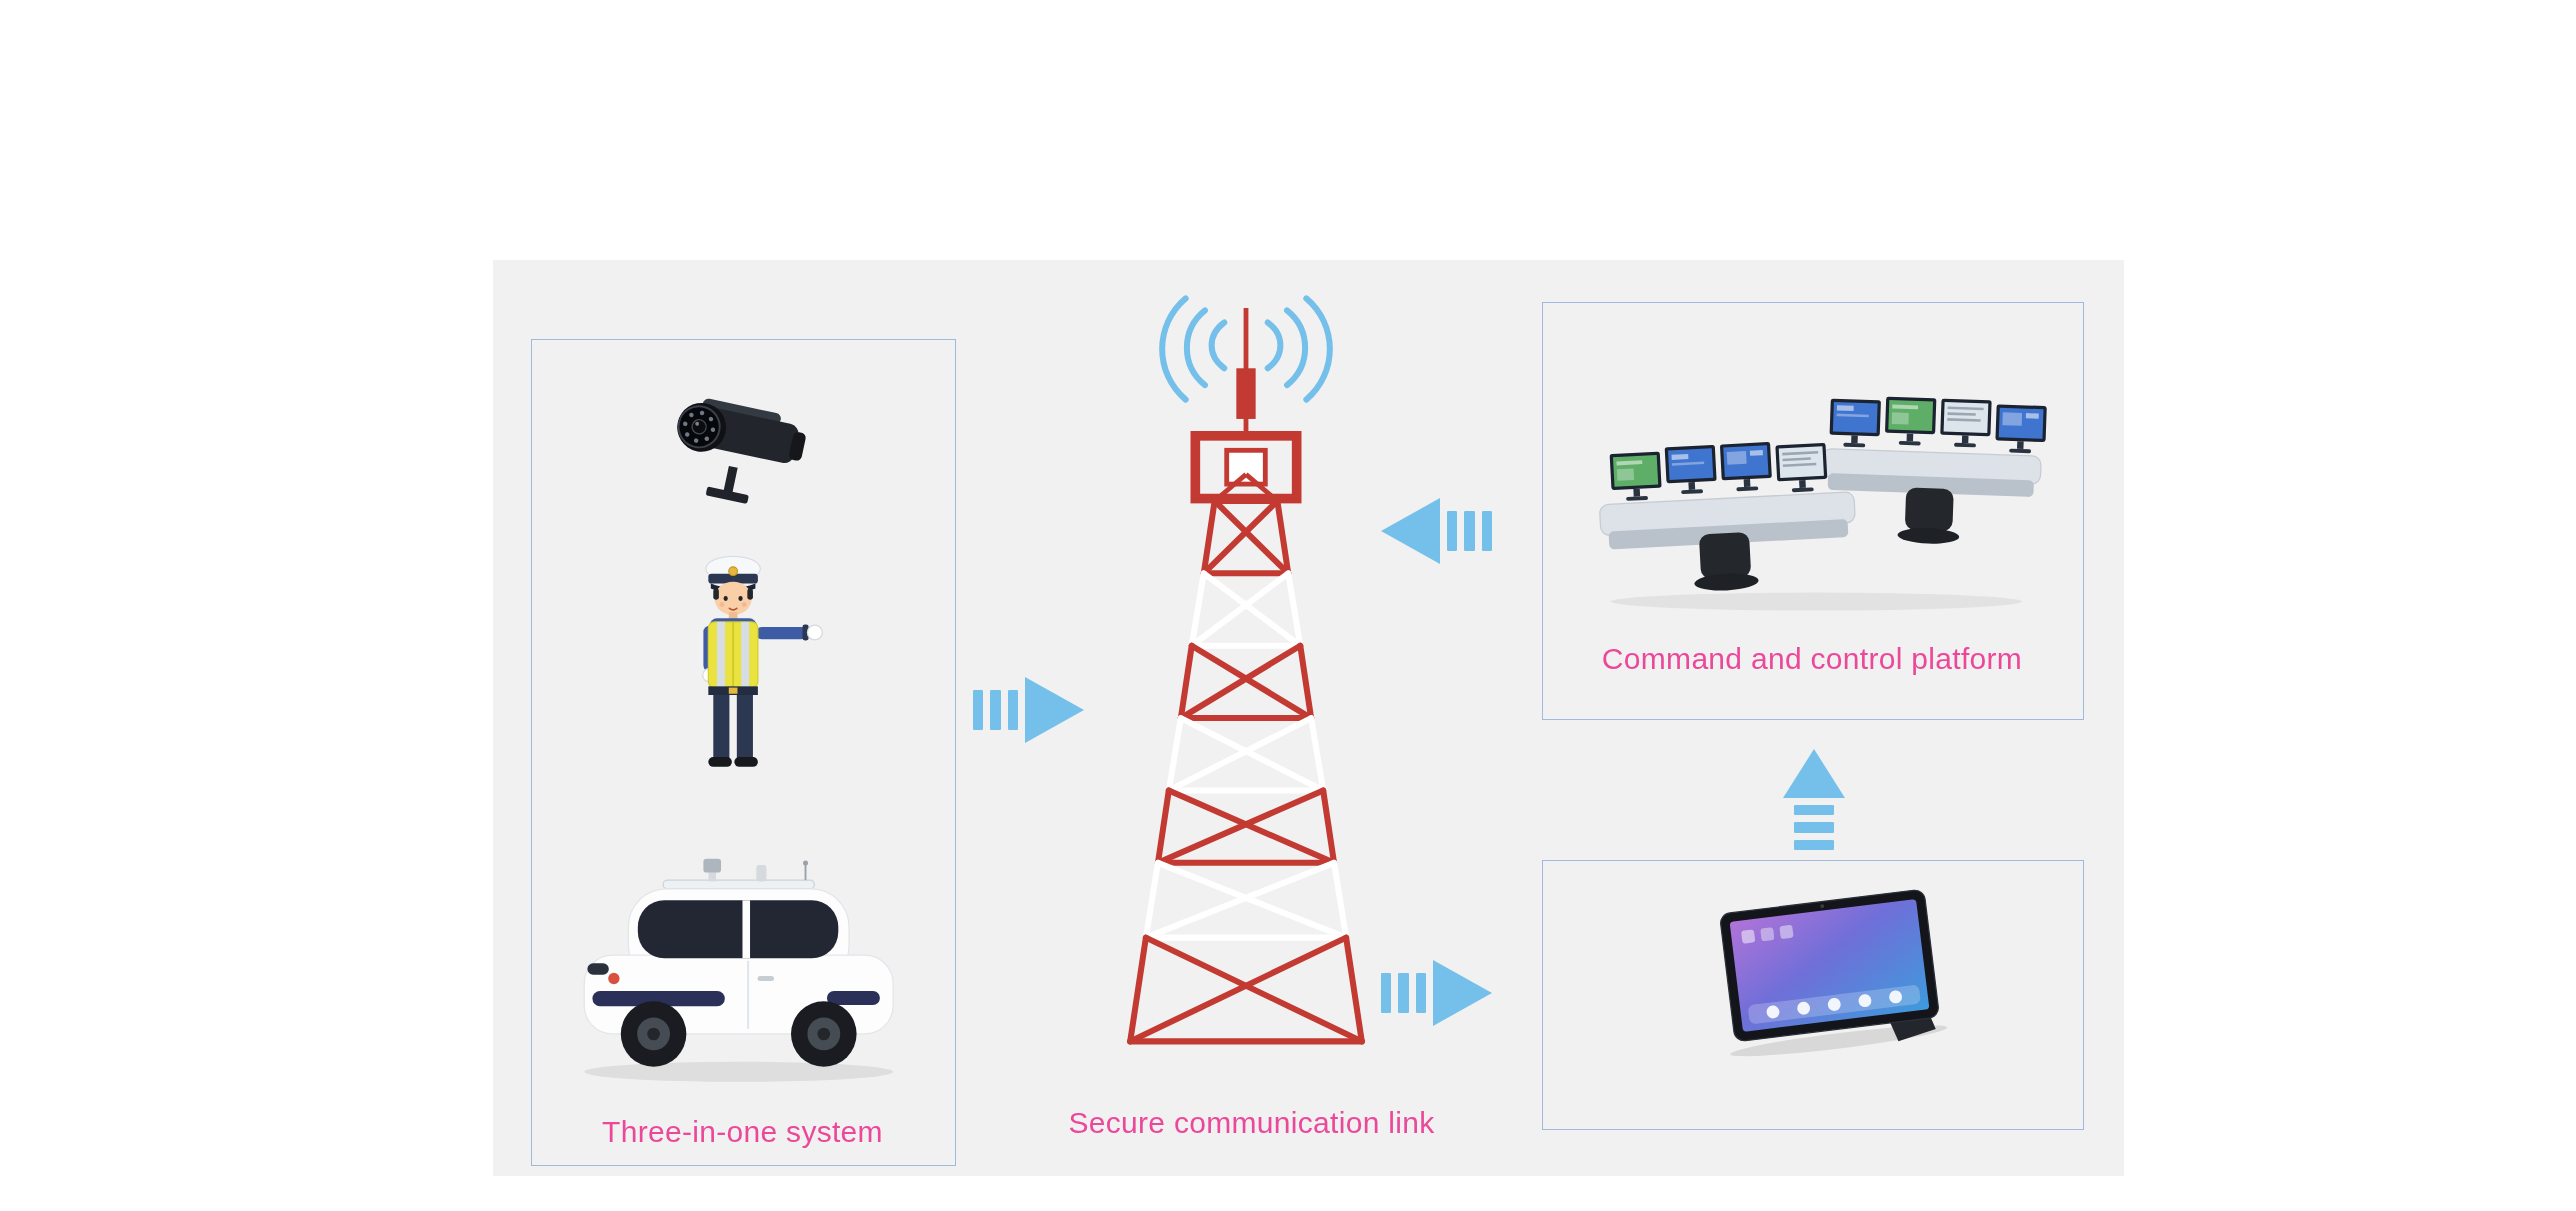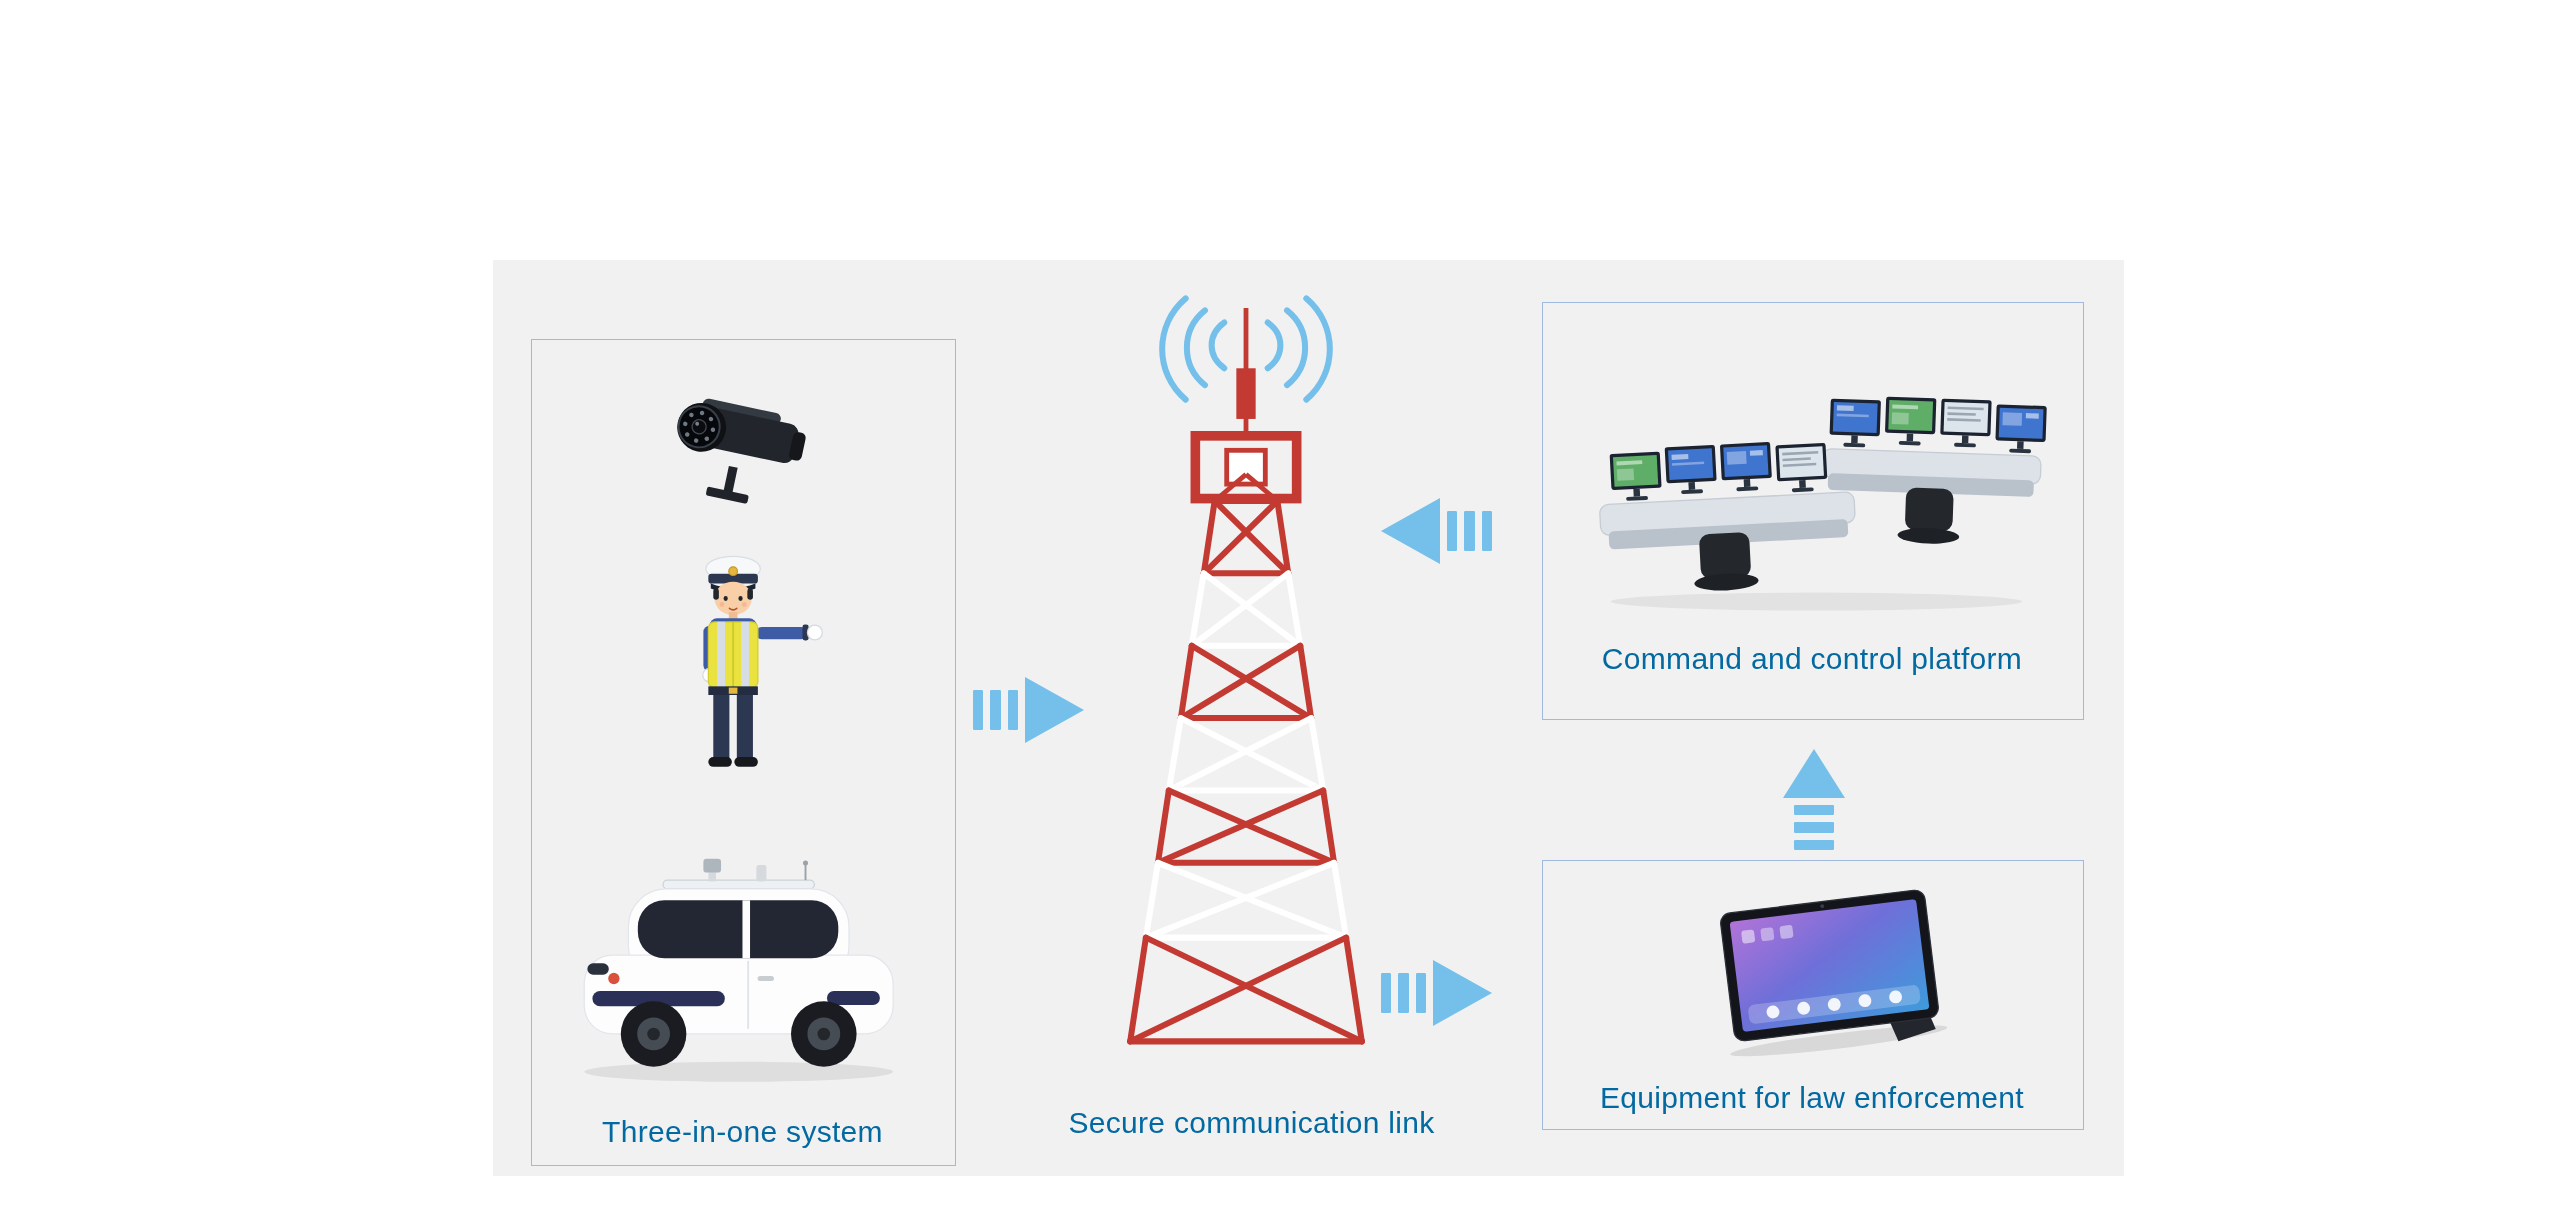--- a/index.html
+++ b/index.html
@@ -6,21 +6,21 @@
     --panel-bg:#f1f1f2;
     --accent:#74c0ea;
     --tower-red:#c23a31;
     --box-border:#9fbadd;
   }
   html,body{margin:0;padding:0;background:#ffffff;}
   body{font-family:"Liberation Sans","DejaVu Sans",sans-serif;}
   .canvas{position:relative;width:2576px;height:1212px;background:#ffffff;overflow:hidden;}
   .panel{position:absolute;left:493px;top:260px;width:1631px;height:916px;background:var(--panel-bg);}
   .dbox{position:absolute;border:1.9px solid var(--box-border);box-sizing:border-box;}
-  .label{position:absolute;text-align:center;font-size:30px;color:#0369a1;letter-spacing:0.3px;line-height:1.15;}
+  .label{position:absolute;text-align:center;font-size:30px;color:#ec4899;letter-spacing:0.3px;line-height:1.15;}
   .art{position:absolute;}
   .art svg{width:100%;height:100%;display:block;}
 
   
   .arrow{position:absolute;display:flex;align-items:center;gap:7px;}
   .arrow .bar{background:var(--accent);border-radius:1.3px;flex:none;}
   .arrow.h .bar{width:10.3px;height:40px;}
   .arrow.up{flex-direction:column;gap:7px;}
   .arrow.up .bar{width:40px;height:10.3px;}
   .tri{width:0;height:0;flex:none;}
@@ -320,21 +320,20 @@
           <rect x="86" y="196" width="268" height="30" rx="10" fill="rgba(255,255,255,0.22)"></rect>
           <circle cx="124" cy="211" r="10" fill="rgba(255,255,255,0.9)"></circle>
           <circle cx="172" cy="211" r="10" fill="rgba(255,255,255,0.9)"></circle>
           <circle cx="220" cy="211" r="10" fill="rgba(255,255,255,0.9)"></circle>
           <circle cx="268" cy="211" r="10" fill="rgba(255,255,255,0.9)"></circle>
           <circle cx="316" cy="211" r="10" fill="rgba(255,255,255,0.9)"></circle>
         </g>
       </svg>
     </div>
 
-    <div class="label" style="left:0;top:220px;width:538px;">Equipment for law enforcement</div>
   </div>
 
   <div class="arrow h" style="left:973px;top:677px;">
     <span class="bar"></span>
     <span class="bar"></span>
     <span class="bar"></span>
     <span class="tri r"></span>
   </div>
 
   <div class="arrow h" style="left:1381px;top:498px;">

